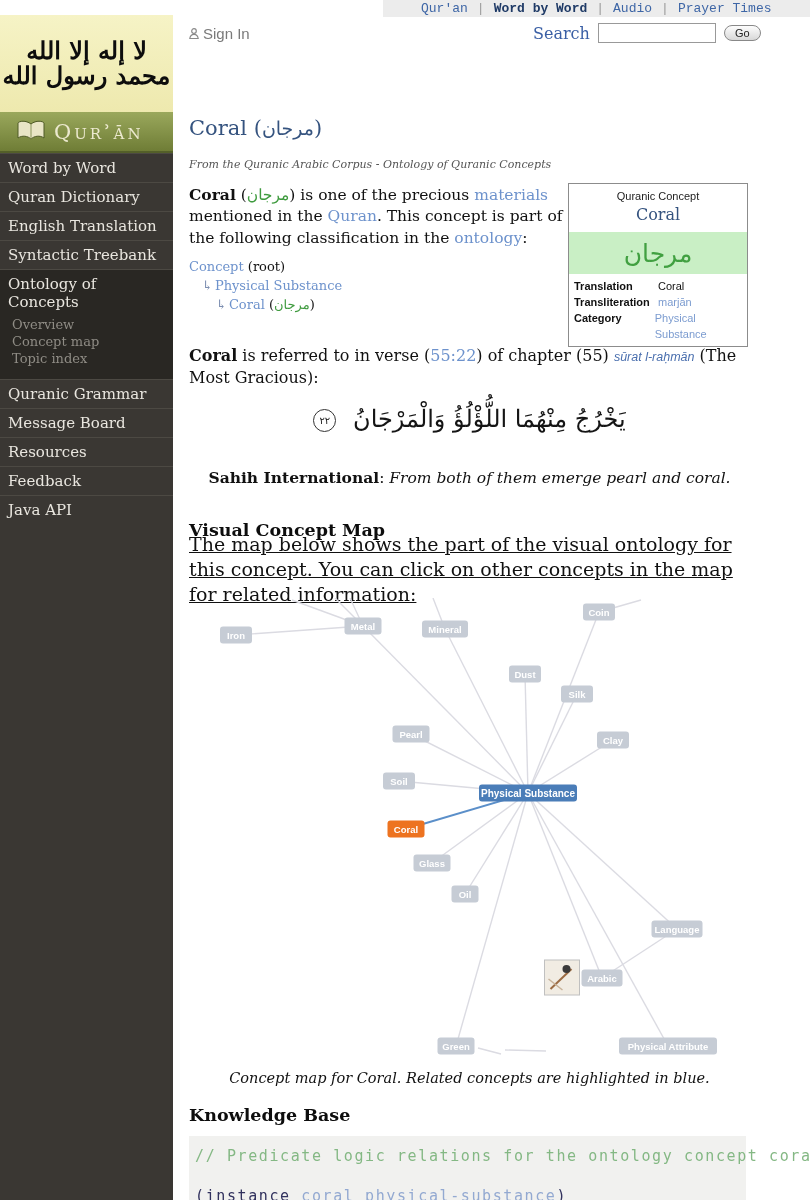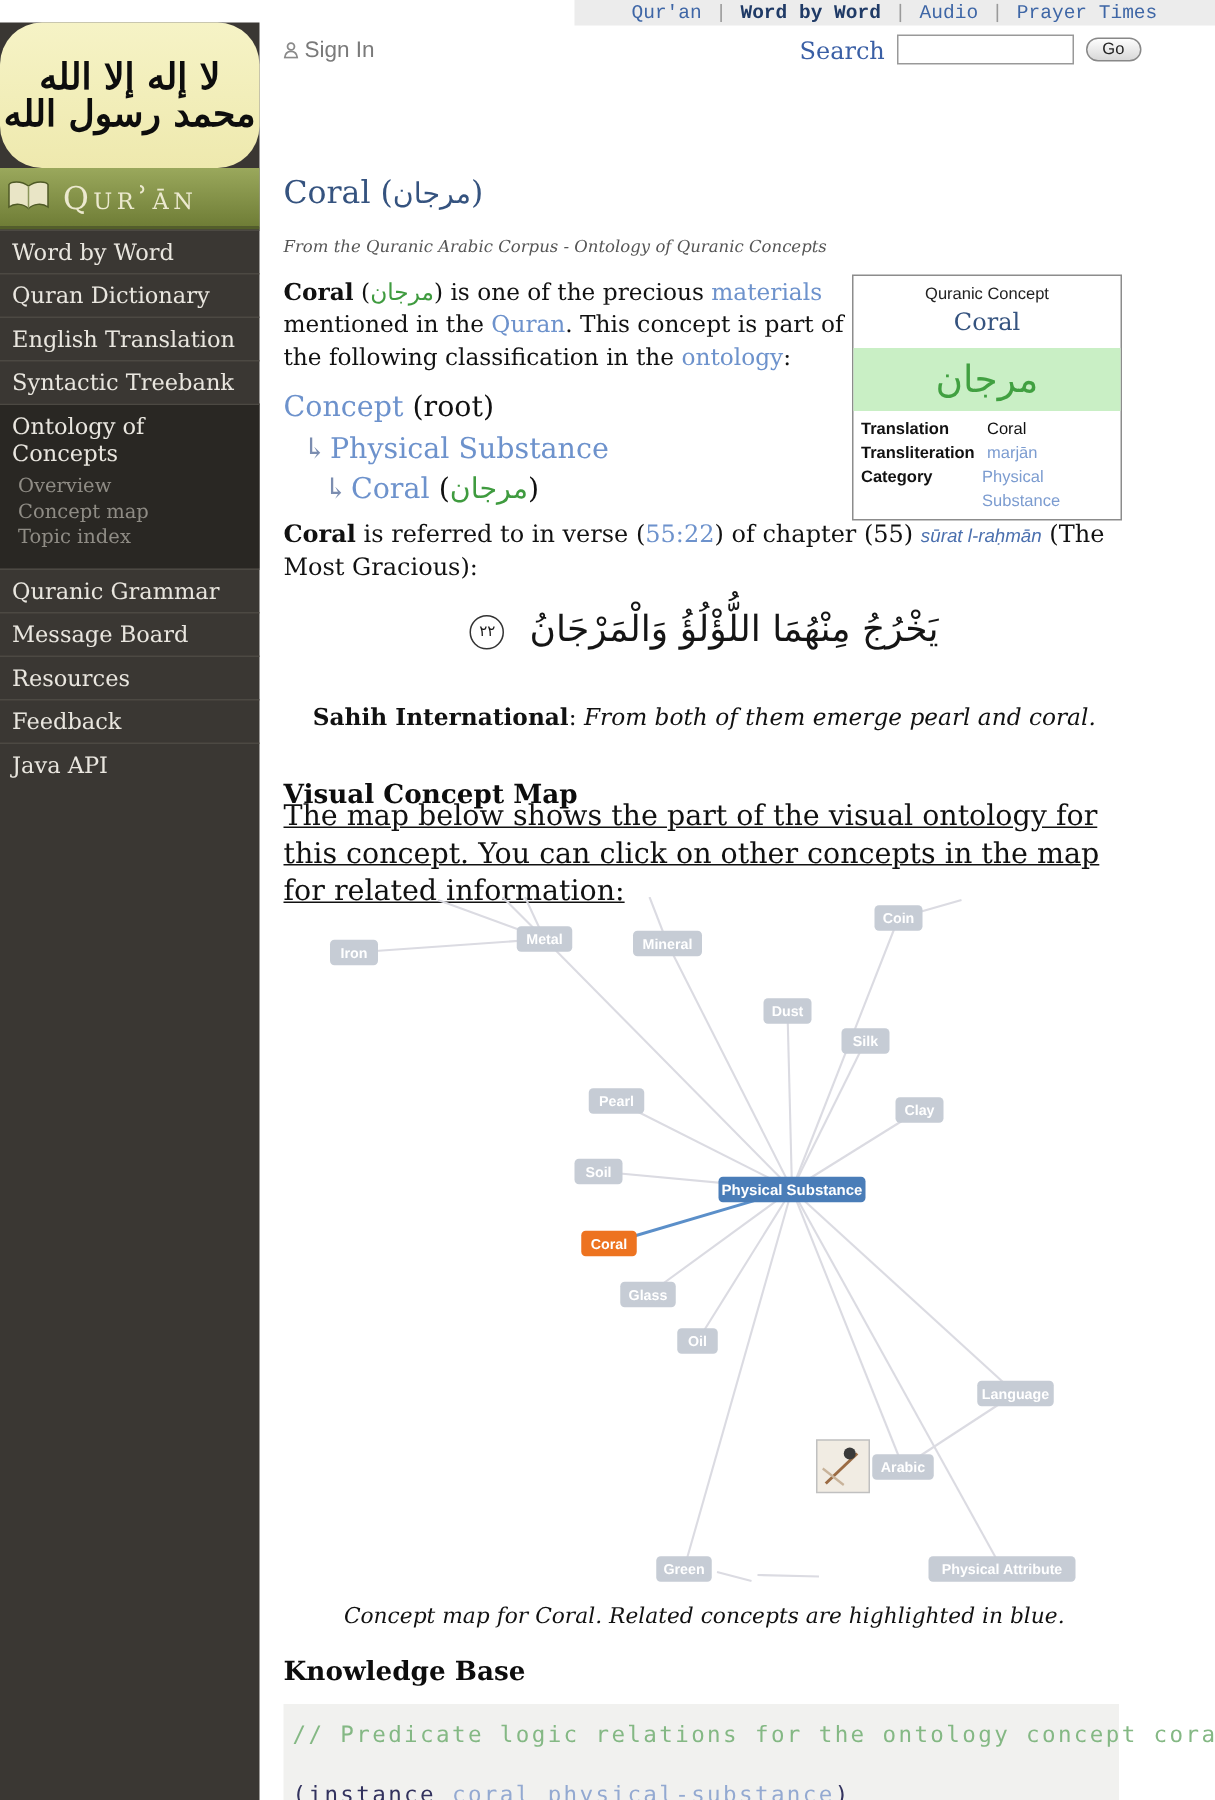--- a/index.html
+++ b/index.html
@@ -16,39 +16,39 @@
           font-family:"Liberation Sans",sans-serif;font-size:15px;color:#7a7a7a;cursor:pointer;}
   .searchrow{position:absolute;left:533px;top:23px;display:flex;align-items:center;gap:8px;}
   .search-label{font-size:16px;color:#3a5fa5;}
   input.search{width:110px;height:16px;border:1px solid #999;font-size:12px;padding:1px 3px;background:#fff;}
   .go-btn{font-family:"Liberation Sans",sans-serif;font-size:11px;border:1px solid #888;
           border-radius:9px;background:linear-gradient(#fdfdfd,#d8d8d8);padding:1px 10px;color:#222;cursor:pointer;}
   
   .sidebar{position:absolute;left:0;top:15px;width:173px;height:1185px;background:#3a3733;}
   .banner{height:97px;background:linear-gradient(#f6f3c6,#eee9ae);display:flex;align-items:center;
           justify-content:center;text-align:center;color:#0d0d0d;font-weight:bold;
-          font-size:24px;line-height:1.02;overflow:hidden;padding:2px;box-sizing:border-box;border-radius:28px;}
+          font-size:24px;line-height:1.02;overflow:hidden;padding:2px;box-sizing:border-box;}
   .logoband{height:39px;background:linear-gradient(#9aa85c,#6f7d36);display:flex;align-items:center;
-            gap:8px;padding-left:4px;border-bottom:2px solid #535f29;}
+            gap:8px;padding-left:16px;border-bottom:2px solid #535f29;}
   .logo-text{color:#ece9cf;font-size:21px;letter-spacing:3px;font-variant:small-caps;}
   #sidemenu{font-size:15px;}
   .side-item{padding:5px 8px;border-top:1px solid #4c4943;color:#e9e6df;cursor:pointer;}
   .active-block{background:#292723;border-top:1px solid #4c4943;padding-bottom:12px;}
   .active-block .side-item{border-top:none;}
   .side-subitem{color:#8f8c85;font-size:13px;padding:1px 0 1px 12px;cursor:pointer;}
   
   .content{position:absolute;left:189px;top:0;width:621px;}
   .content > div, .content > h1, .content > h2, .content > p, .content > pre{position:absolute;margin:0;}
   a,.link{color:#6d92cc;text-decoration:none;cursor:pointer;}
   .ar-green{color:#3f9b3f;}
   .ar-blue{color:#35537f;font-size:19px;}
   h1.title{top:116px;left:0;font-size:21px;font-weight:normal;color:#35537f;}
   .subtitle{top:158px;left:0;font-style:italic;font-size:11px;color:#555;}
   .intro{top:184px;left:0;width:378px;font-size:15.5px;line-height:1.38;}
-  .tree{top:258px;left:0;font-size:19px;line-height:1.45;}
+  .tree{top:258px;left:0;font-size:13px;line-height:1.45;}
   .tree .in1{padding-left:13px;}
   .tree .in2{padding-left:27px;}
   .arrow{color:#7b8db0;margin-right:2px;}
   
   .concept-box{top:183px;left:379px;width:178px;border:1px solid #8c8c8c;background:#fff;
                font-family:"Liberation Sans",sans-serif;}
   .cb-header{font-size:11px;font-weight:normal;text-align:center;padding-top:6px;color:#222;}
   .cb-name{font-family:"DejaVu Serif",serif;font-size:16px;color:#35537f;text-align:center;padding:3px 0 8px;}
   .cb-ar{background:#c9efc5;height:42px;display:flex;align-items:center;justify-content:center;
          font-size:25px;color:#41a041;}

